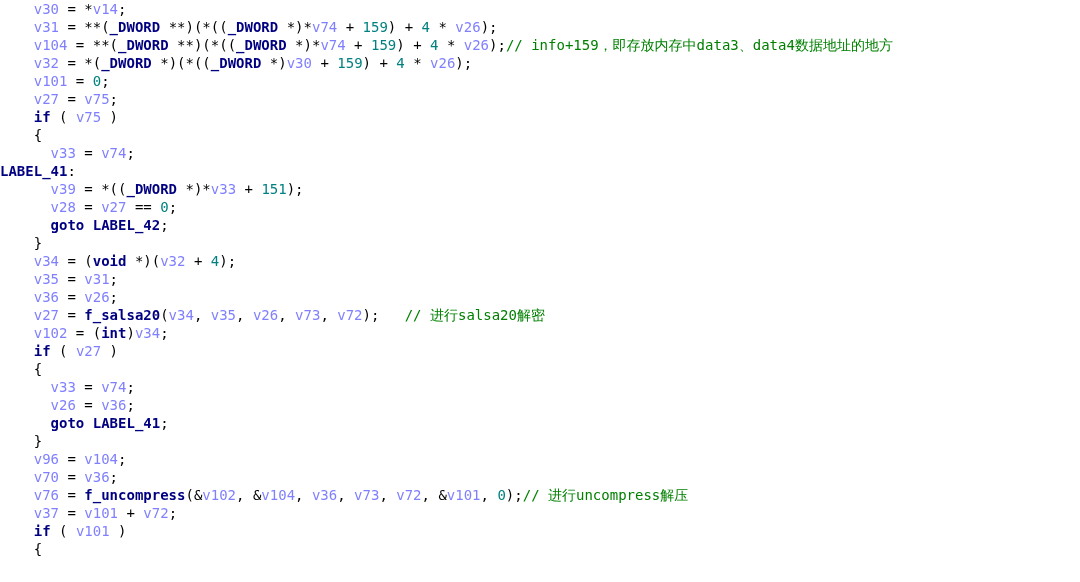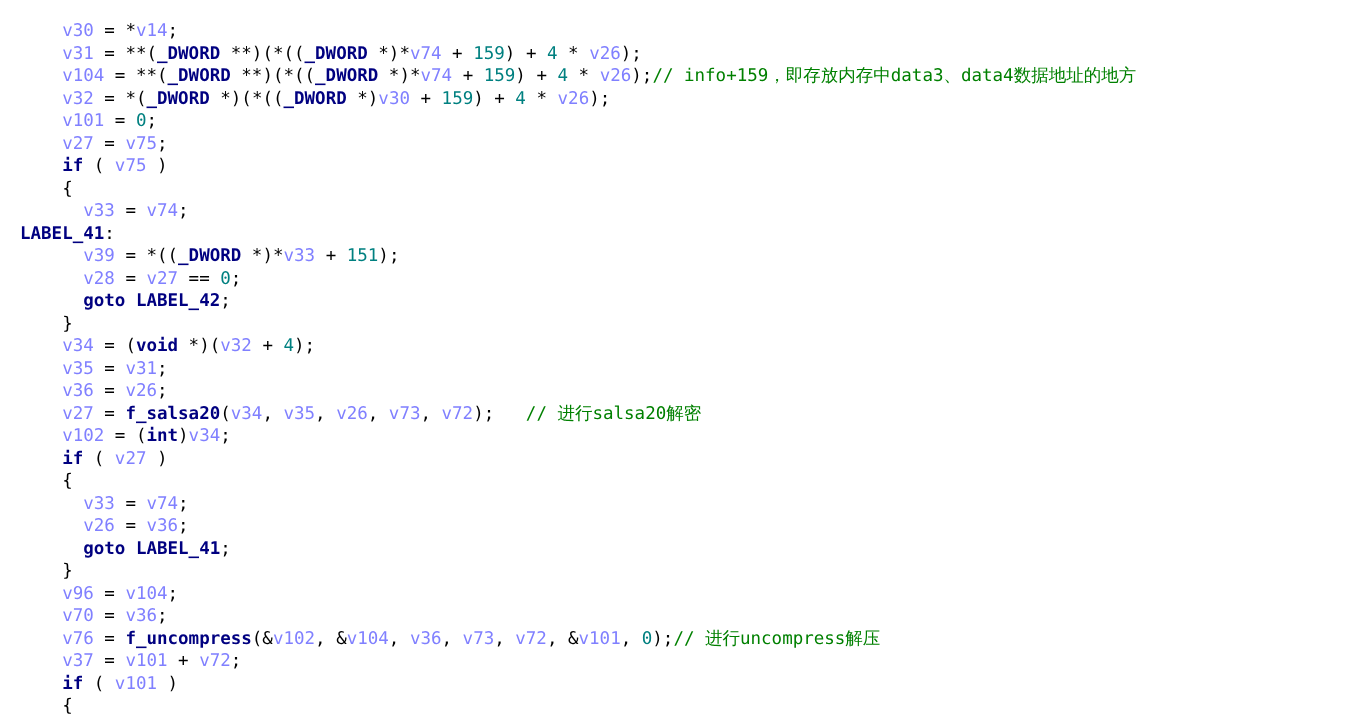--- a/index.html
+++ b/index.html
@@ -1,16 +1,16 @@
 <!DOCTYPE html>
 <html><head>
 <meta charset="utf-8">
 <style>
 html,body{margin:0;padding:0;background:#fff;font-family:Consolas,"Courier New",monospace;font-size:14px;line-height:18px;}
-pre{margin:16px;padding:0;white-space:pre;}
+pre{margin:0;padding:0;white-space:pre;}
 .code{padding:0 0 0 0;}
 .var{color:#8080ff;}   
 .num{color:#008080;}   
 .kw{color:#000080;font-weight:bold;}  
 .op{color:#000;}
 .cmt{color:#008000;}   
 .plain{color:#000;}
 </style>
 </head>
 <body>

